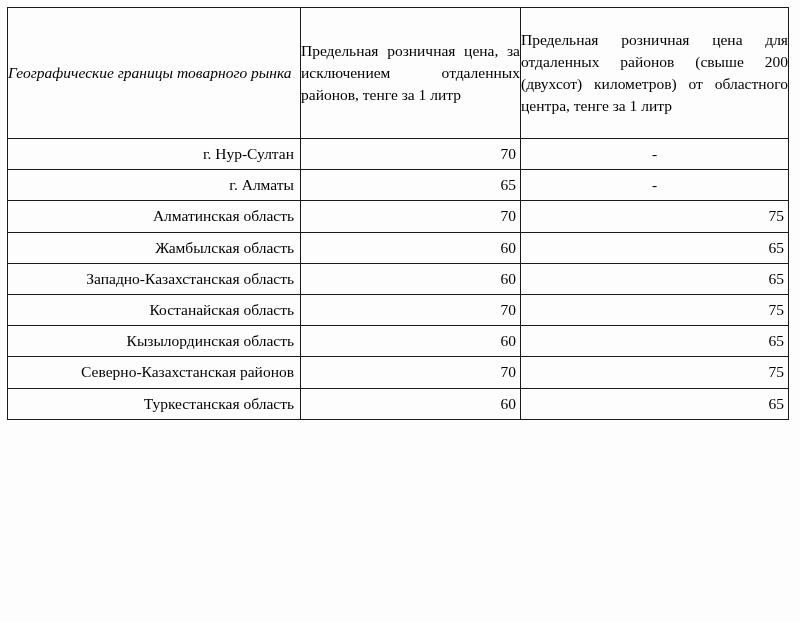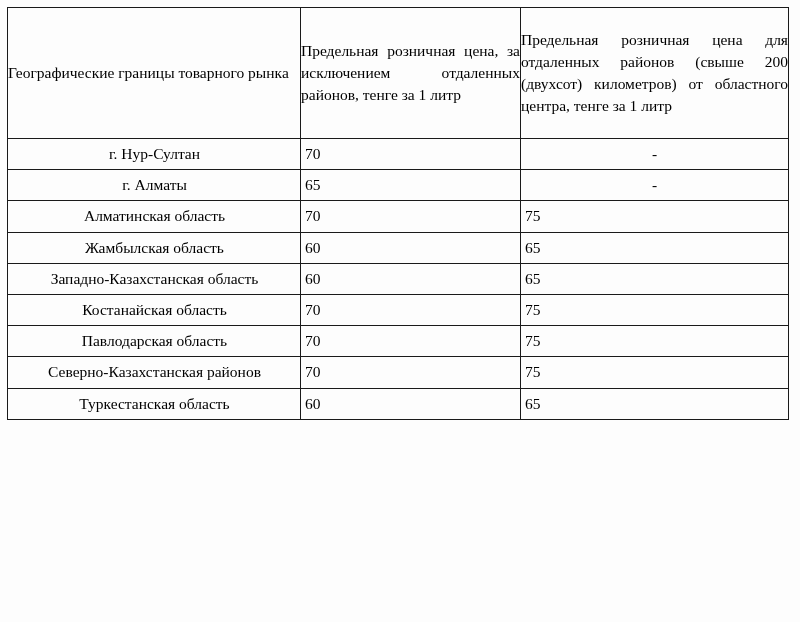--- a/index.html
+++ b/index.html
@@ -56,38 +56,39 @@
     text-align: justify;
     text-align-last: left;
     hyphens: none;
   }
   thead th.col-geo {
     vertical-align: middle;
   }
   thead th.col-geo .htext {
     text-align: justify;
     text-align-last: left;
+    font-style: italic;
   }
   thead th.col-price .htext,
   thead th.col-remote .htext {
     text-align: justify;
     text-align-last: left;
   }
 
   
   tbody td {
     height: 30.2px;
   }
   tbody td.region {
-    text-align: center;
+    text-align: right;
     padding: 0 6px 0 7px;
     white-space: nowrap;
   }
   tbody td.num {
-    text-align: left;
+    text-align: right;
     padding: 0 4px;
   }
   tbody td.dash {
     text-align: center;
     padding: 0 4px;
   }
 </style>
 </head>
 <body>
 
@@ -136,23 +137,23 @@
           <td class="region">Западно-Казахстанская область</td>
           <td class="num">60</td>
           <td class="num">65</td>
         </tr>
         <tr>
           <td class="region">Костанайская область</td>
           <td class="num">70</td>
           <td class="num">75</td>
         </tr>
         <tr>
-          <td class="region">Павлодарская область</td>
-          <td class="num">70</td>
-          <td class="num">75</td>
+          <td class="region">Кызылординская область</td>
+          <td class="num">60</td>
+          <td class="num">65</td>
         </tr>
         <tr>
           <td class="region">Северно-Казахстанская районов</td>
           <td class="num">70</td>
           <td class="num">75</td>
         </tr>
         <tr>
           <td class="region">Туркестанская область</td>
           <td class="num">60</td>
           <td class="num">65</td>

